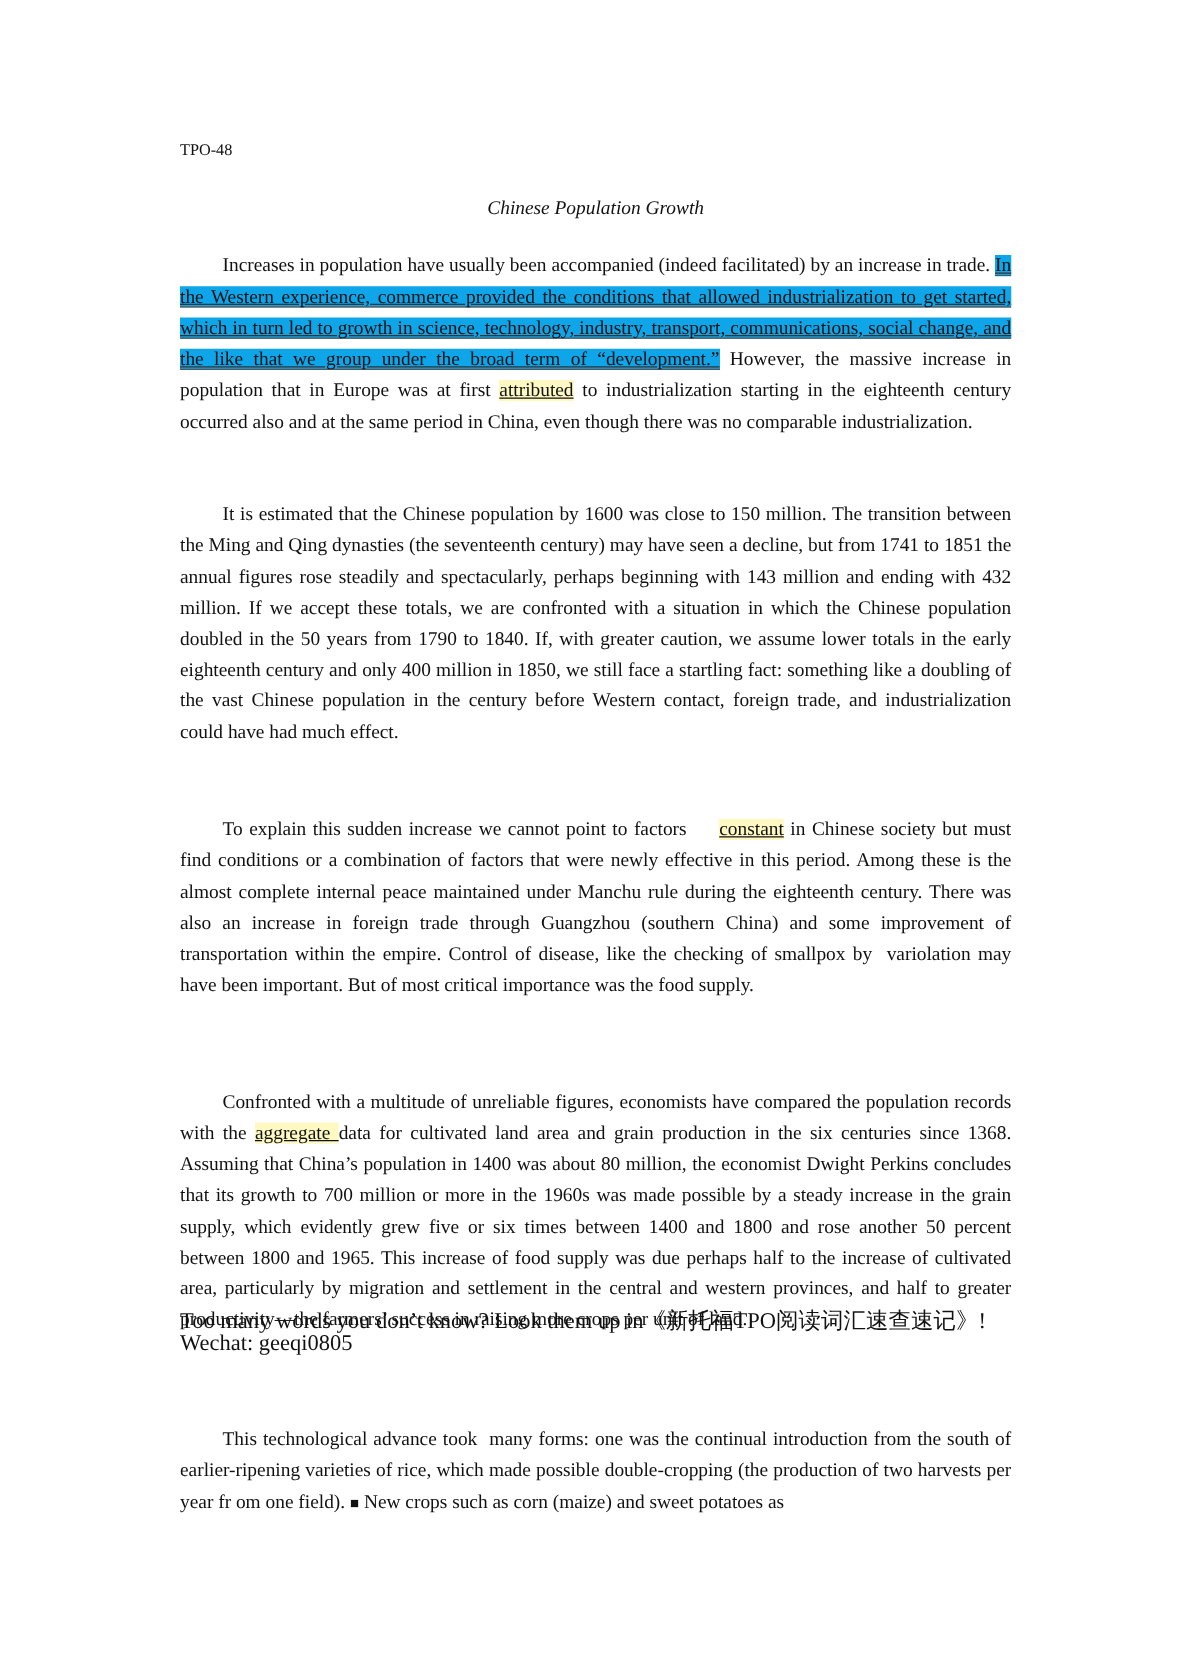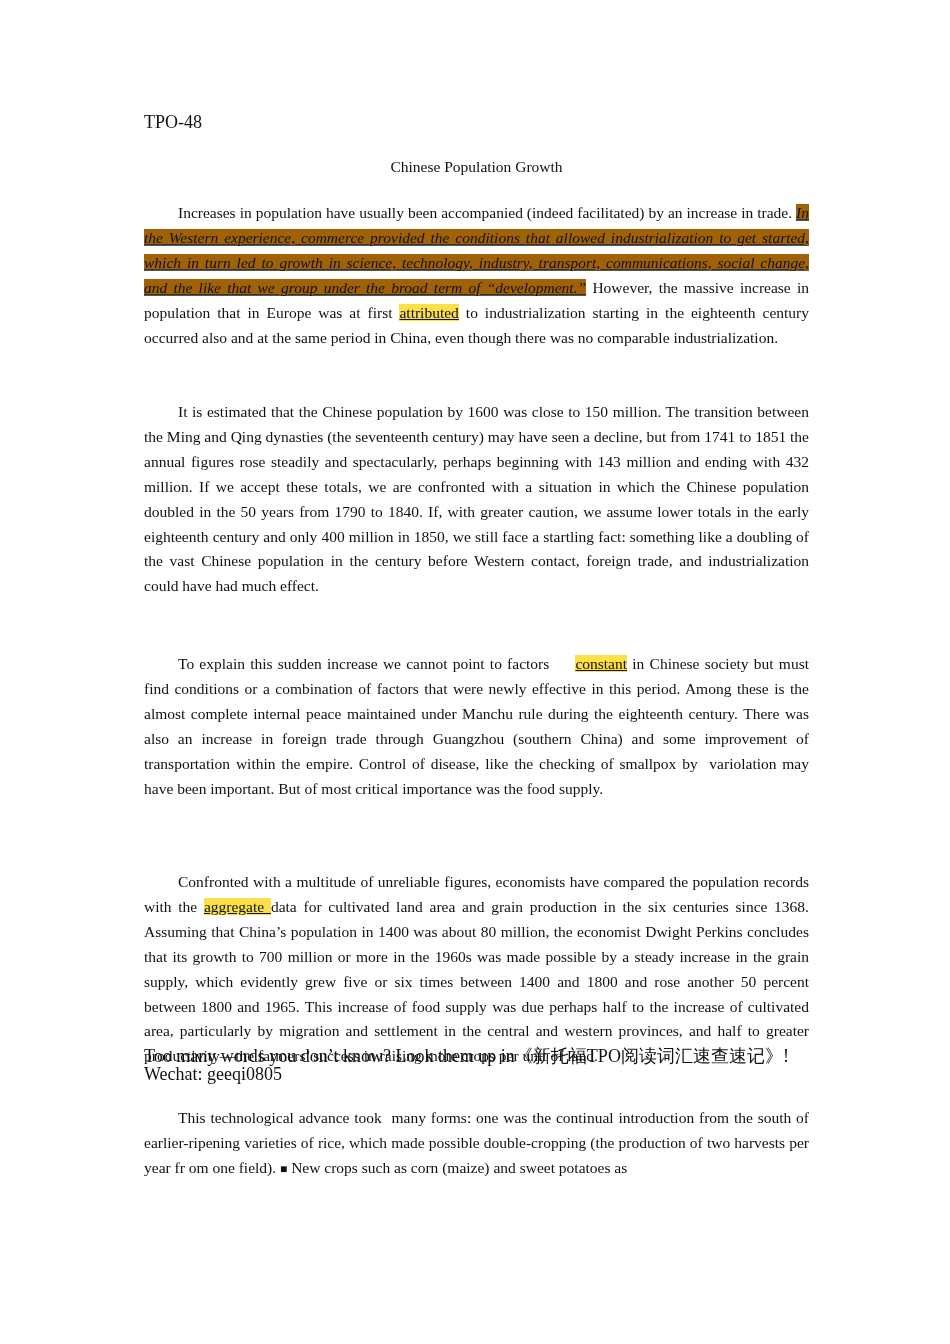--- a/index.html
+++ b/index.html
@@ -1,26 +1,26 @@
 <!DOCTYPE html>
 <html><head>
 <meta charset="utf-8">
 <style>
   html, body { margin: 0; padding: 0; background: #ffffff; }
   body { width: 950px; height: 1344px; position: relative; overflow: hidden;
          font-family: "Liberation Serif", "DejaVu Serif", serif; color: #111; }
   .page { position: absolute; left: 144px; top: 0; width: 665px; }
-  .label { position: absolute; top: 112px; left: 0; font-size: 18px; }
-  .title { position: absolute; top: 158px; left: 0; width: 665px; text-align: center; font-size: 15.5px; }
+  .label { position: absolute; top: 112px; left: 0; font-size: 13px; }
+  .title { position: absolute; top: 158px; left: 0; width: 665px; text-align: center; font-size: 15.5px; font-style: italic; }
   .para { position: absolute; left: 0; width: 665px; font-size: 15.5px; line-height: 24.9px;
           text-align: justify; margin: 0; }
   .para.indent { text-indent: 34px; }
-  .hl { background: #a16207; text-decoration: underline; text-decoration-color: #333;
-        box-shadow: inset 0 -1px 0 #555; font-style: italic; }
-  .hl-word { background: #fde047; text-decoration: underline; }
+  .hl { background: #0ea5e9; text-decoration: underline; text-decoration-color: #333;
+        box-shadow: inset 0 -1px 0 #555; }
+  .hl-word { background: #fef9c3; text-decoration: underline; }
   .note { position: absolute; left: 0; width: 665px; font-size: 18px; line-height: 18px; margin: 0; }
   .square { font-size: 12px; }
 </style>
 </head>
 <body>
 
 <div class="page">
   <div class="label">TPO-48</div>
   <div class="title">Chinese Population Growth</div>
 
@@ -33,16 +33,16 @@
   <p class="para indent" style="top:652px">
     <span>To explain this sudden increase we cannot point to factors &nbsp;&nbsp;&nbsp;&nbsp;</span><span class="hl-word">constant</span><span> in Chinese society but must find conditions or a combination of factors that were newly effective in this period. Among these is the almost complete internal peace maintained under Manchu rule during the eighteenth century. There was also an increase in foreign trade through Guangzhou (southern China) and some improvement of transportation within the empire. Control of disease, like the checking of smallpox by &nbsp;variolation may have been important. But of most critical importance was the food supply.</span>
   </p>
 
   <p class="para indent" style="top:870px">
     <span>Confronted with a multitude of unreliable figures, economists have compared the population records with the </span><span class="hl-word">aggregate </span><span>data for cultivated land area and grain production in the six centuries since 1368. Assuming that China’s population in 1400 was about 80 million, the economist Dwight Perkins concludes that its growth to 700 million or more in the 1960s was made possible by a steady increase in the grain supply, which evidently grew five or six times between 1400 and 1800 and rose another 50 percent between 1800 and 1965. This increase of food supply was due perhaps half to the increase of cultivated area, particularly by migration and settlement in the central and western provinces, and half to greater productivity—the farmers’ success in raising more crops per unit of land.</span>
   </p>
 
   <p class="note" style="top:1047px">Too many words you don’t know? Look them up in《新托福TPO阅读词汇速查速记》! Wechat: geeqi0805</p>
 
-  <p class="para indent" style="top:1106px">
+  <p class="para indent" style="top:1140px">
     <span>This technological advance took &nbsp;many forms: one was the continual introduction from the south of earlier-ripening varieties of rice, which made possible double-cropping (the production of two harvests per year fr om one field). </span><span class="square">■</span><span> New crops such as corn (maize) and sweet potatoes as</span>
   </p>
 </div>
 
 </body></html>

